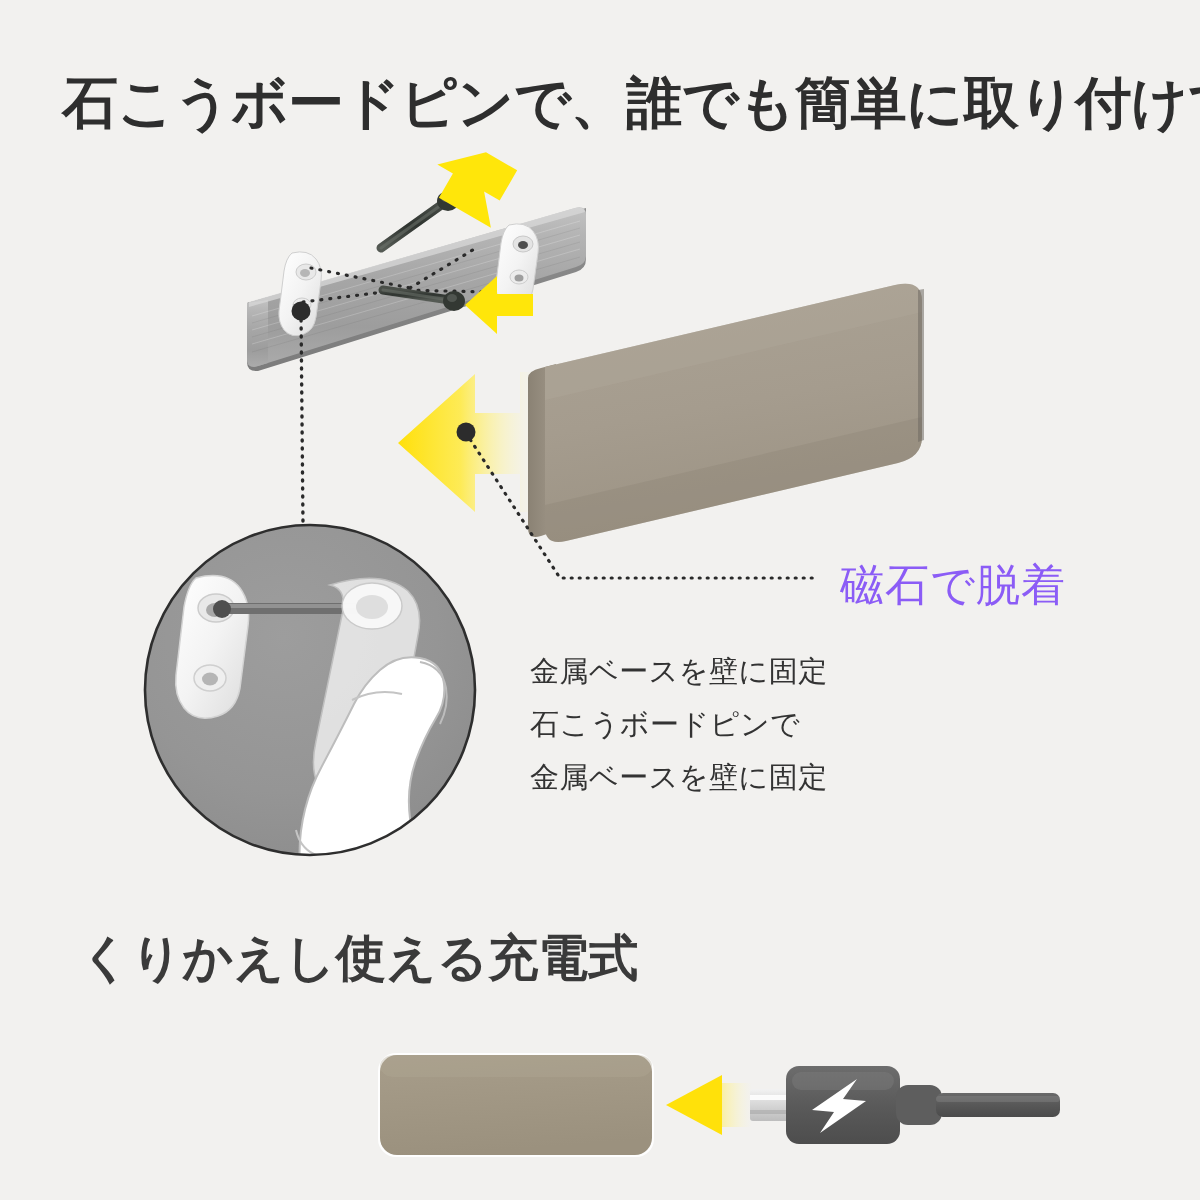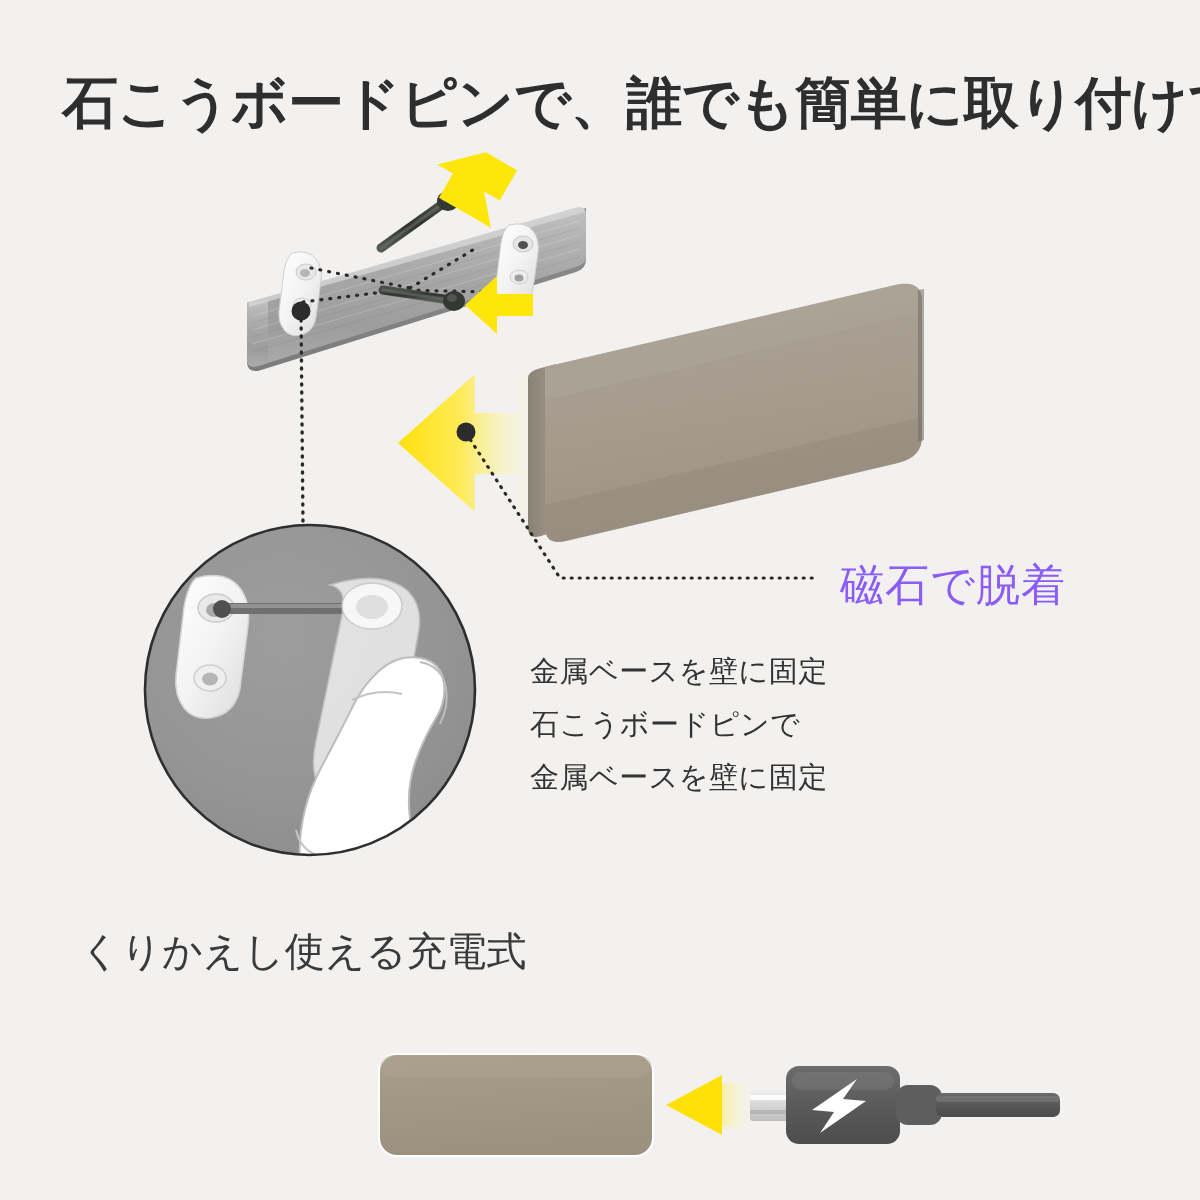--- a/index.html
+++ b/index.html
@@ -33,24 +33,24 @@
     color: #2e2e2e;
     font-weight: 600;
     white-space: nowrap;
   }
 
   
   .subheadline {
     position: absolute;
     left: 80px;
     top: 928px;
-    font-size: 40px;
+    font-size: 50px;
     line-height: 1.2;
     color: #3a3a3a;
-    font-weight: 400;
+    font-weight: 700;
     letter-spacing: 0px;
     white-space: nowrap;
   }
 
   
   .label-magnet {
     position: absolute;
     left: 840px;
     top: 556px;
     font-size: 44px;

